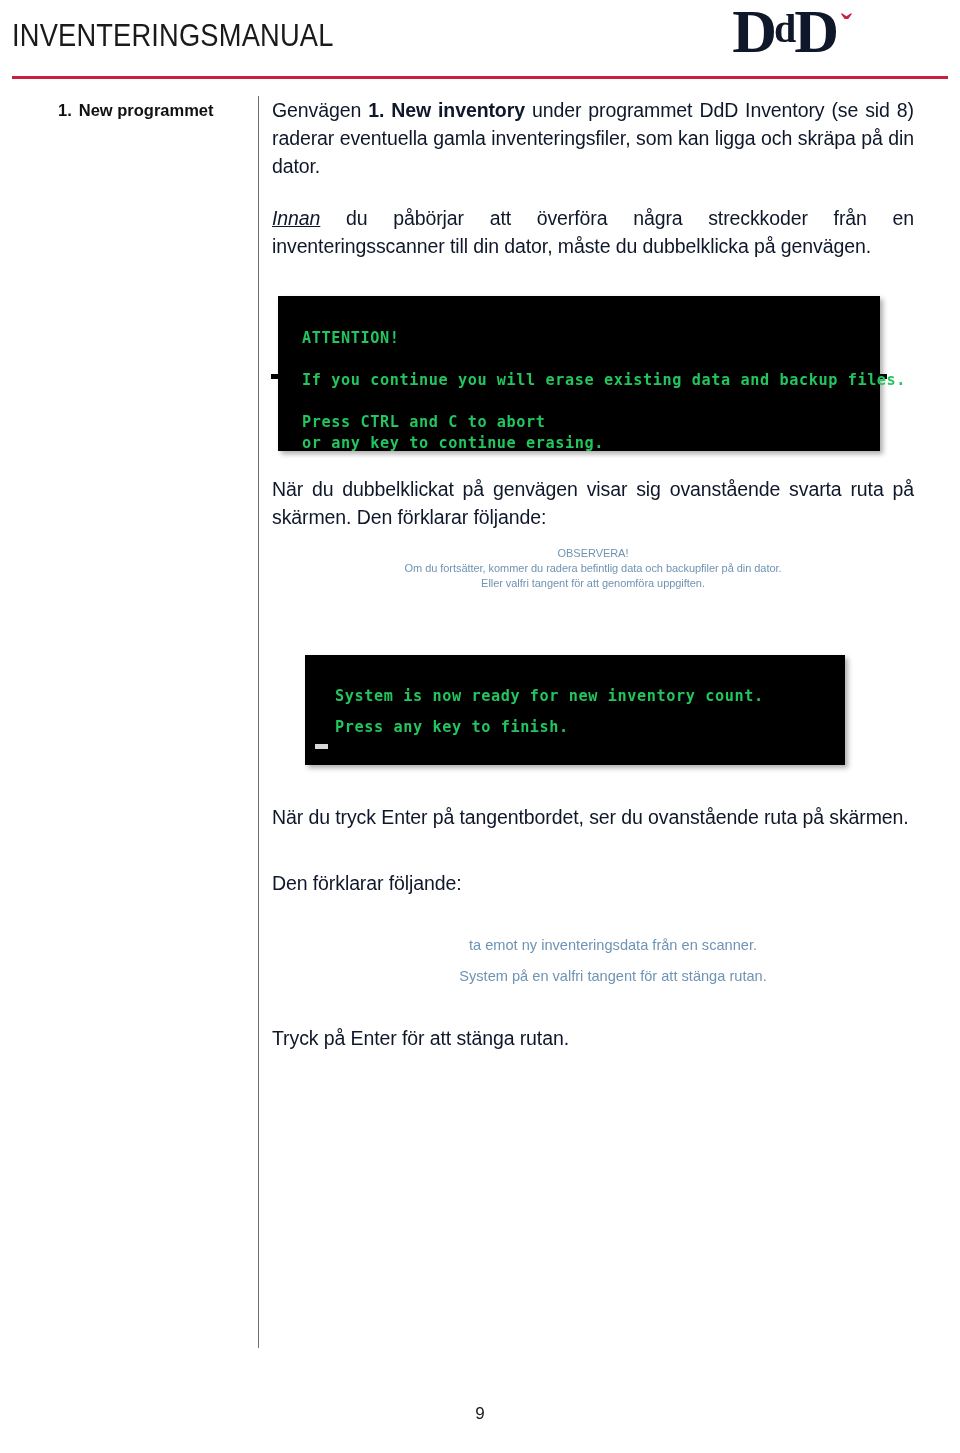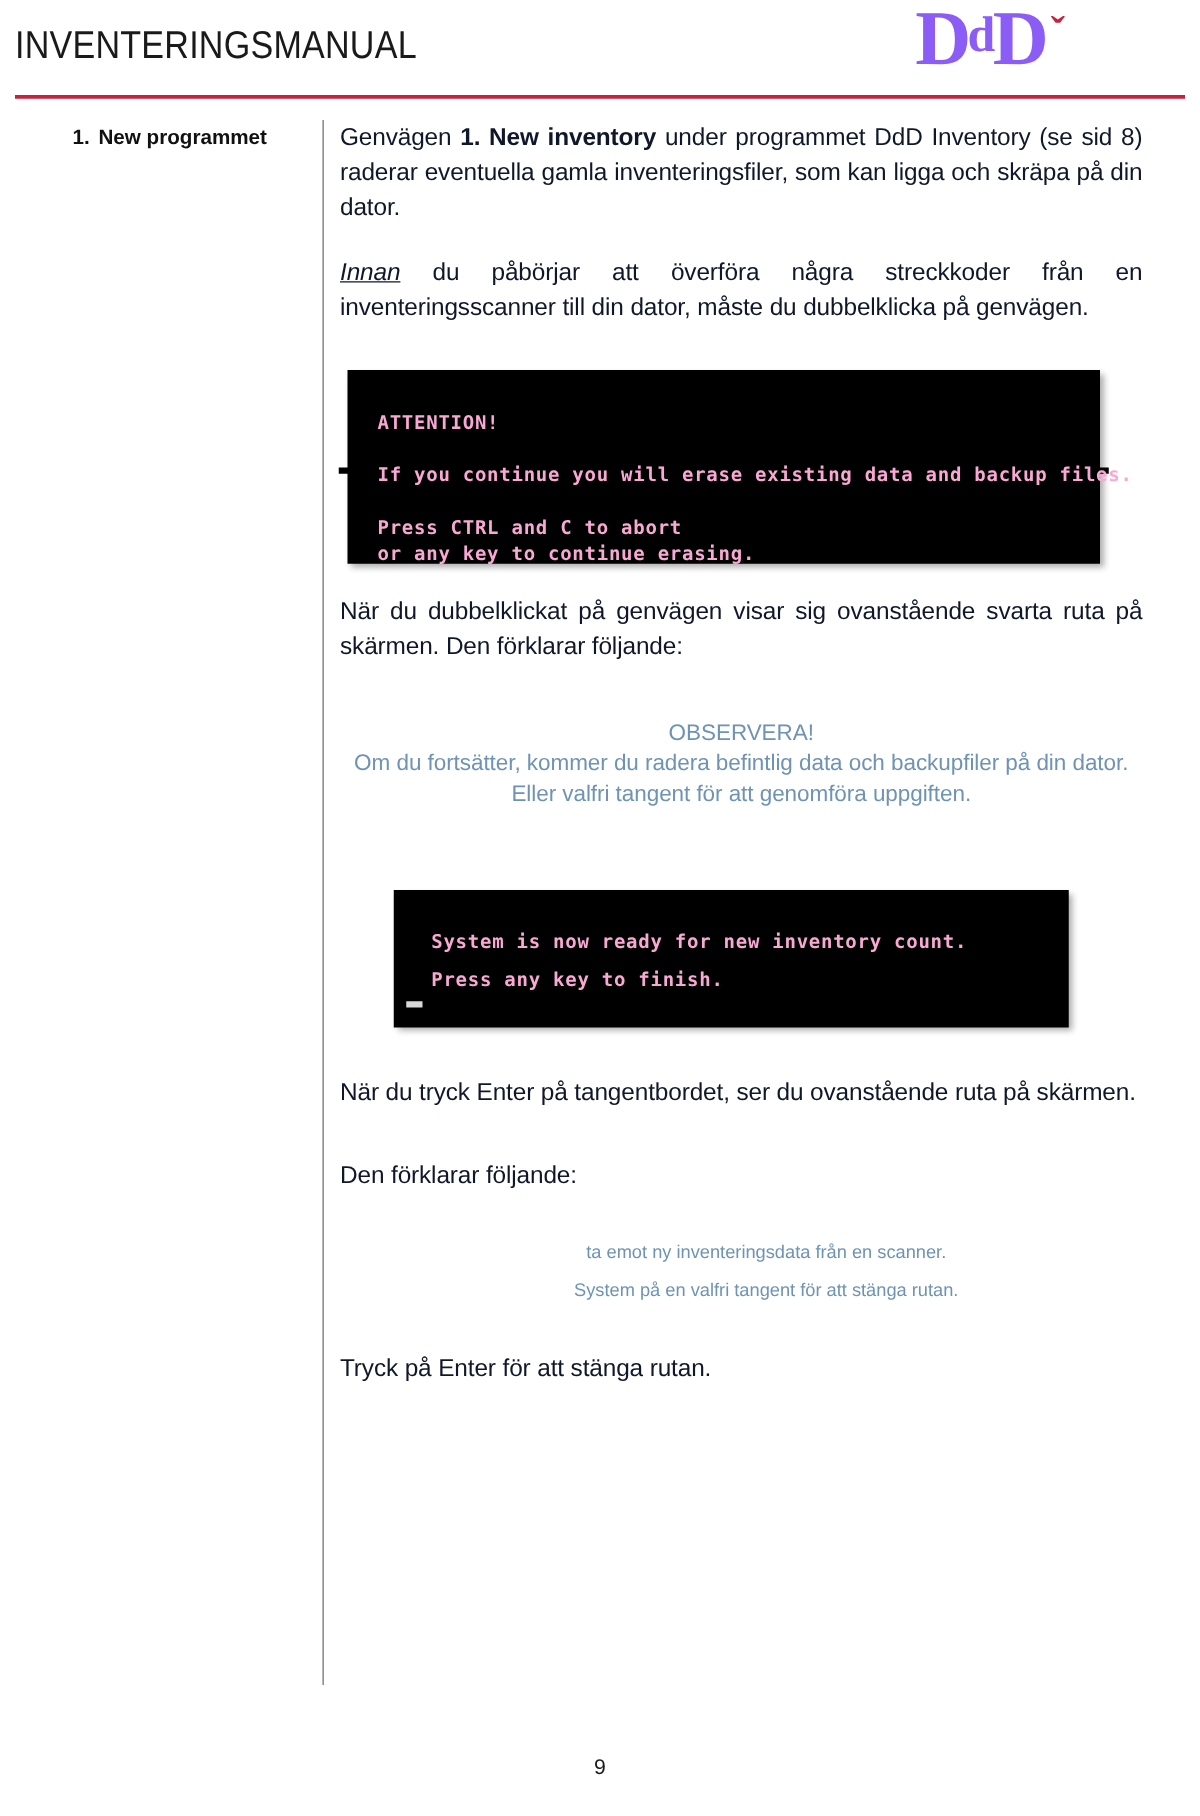--- a/index.html
+++ b/index.html
@@ -47,21 +47,21 @@
     width: 210px;
     height: 66px;
   }
   .logo-text {
     position: absolute;
     right: 18px;
     top: -2px;
     font-family: "Liberation Serif", serif;
     font-size: 62px;
     font-weight: 700;
-    color: #8b5cf6;
+    color: #0f172a;
     letter-spacing: -3px;
     line-height: 1;
     white-space: nowrap;
     text-align: right;
   }
   .logo-text .mid-d {
     font-size: 40px;
     vertical-align: 10px;
     letter-spacing: -2px;
   }
@@ -128,21 +128,21 @@
   .spacer-sm { height: 14px; }
   .spacer-md { height: 24px; }
   .spacer-lg { height: 36px; }
 
   
   .term-wrap {
     position: relative;
   }
   .term {
     background: #000000;
-    color: #f9a8d4;
+    color: #22c55e;
     font-family: "DejaVu Sans Mono", "Liberation Mono", monospace;
     box-shadow: 3px 3px 5px rgba(0,0,0,0.32);
     position: relative;
   }
   .term1 {
     width: 602px;
     height: 155px;
     margin-left: 6px;
     padding: 0;
   }
@@ -152,21 +152,21 @@
     top: 32px;
     font-size: 15.2px;
     line-height: 21px;
     letter-spacing: 0.6px;
     white-space: pre;
     font-weight: 700;
   }
   .term2 {
     width: 540px;
     height: 110px;
-    margin-left: 43px;
+    margin-left: 33px;
   }
   .term2 .lines {
     position: absolute;
     left: 30px;
     top: 26px;
     font-size: 15.2px;
     line-height: 31px;
     letter-spacing: 0.6px;
     white-space: pre;
     font-weight: 700;
@@ -193,24 +193,23 @@
     top: 78px;
     width: 8px;
     height: 5px;
     background: #000;
   }
 
   
   .note {
     text-align: center;
     color: #6f93b4;
-    font-size: 18px;
+    font-size: 11px;
     line-height: 1.38;
     letter-spacing: -0.05px;
-    margin-top: 28px;
   }
   .note .line { display: block; }
   .note2 {
     text-align: center;
     color: #6f93b4;
     font-size: 14.6px;
     line-height: 1.4;
     padding-left: 70px;
     padding-right: 30px;
   }

